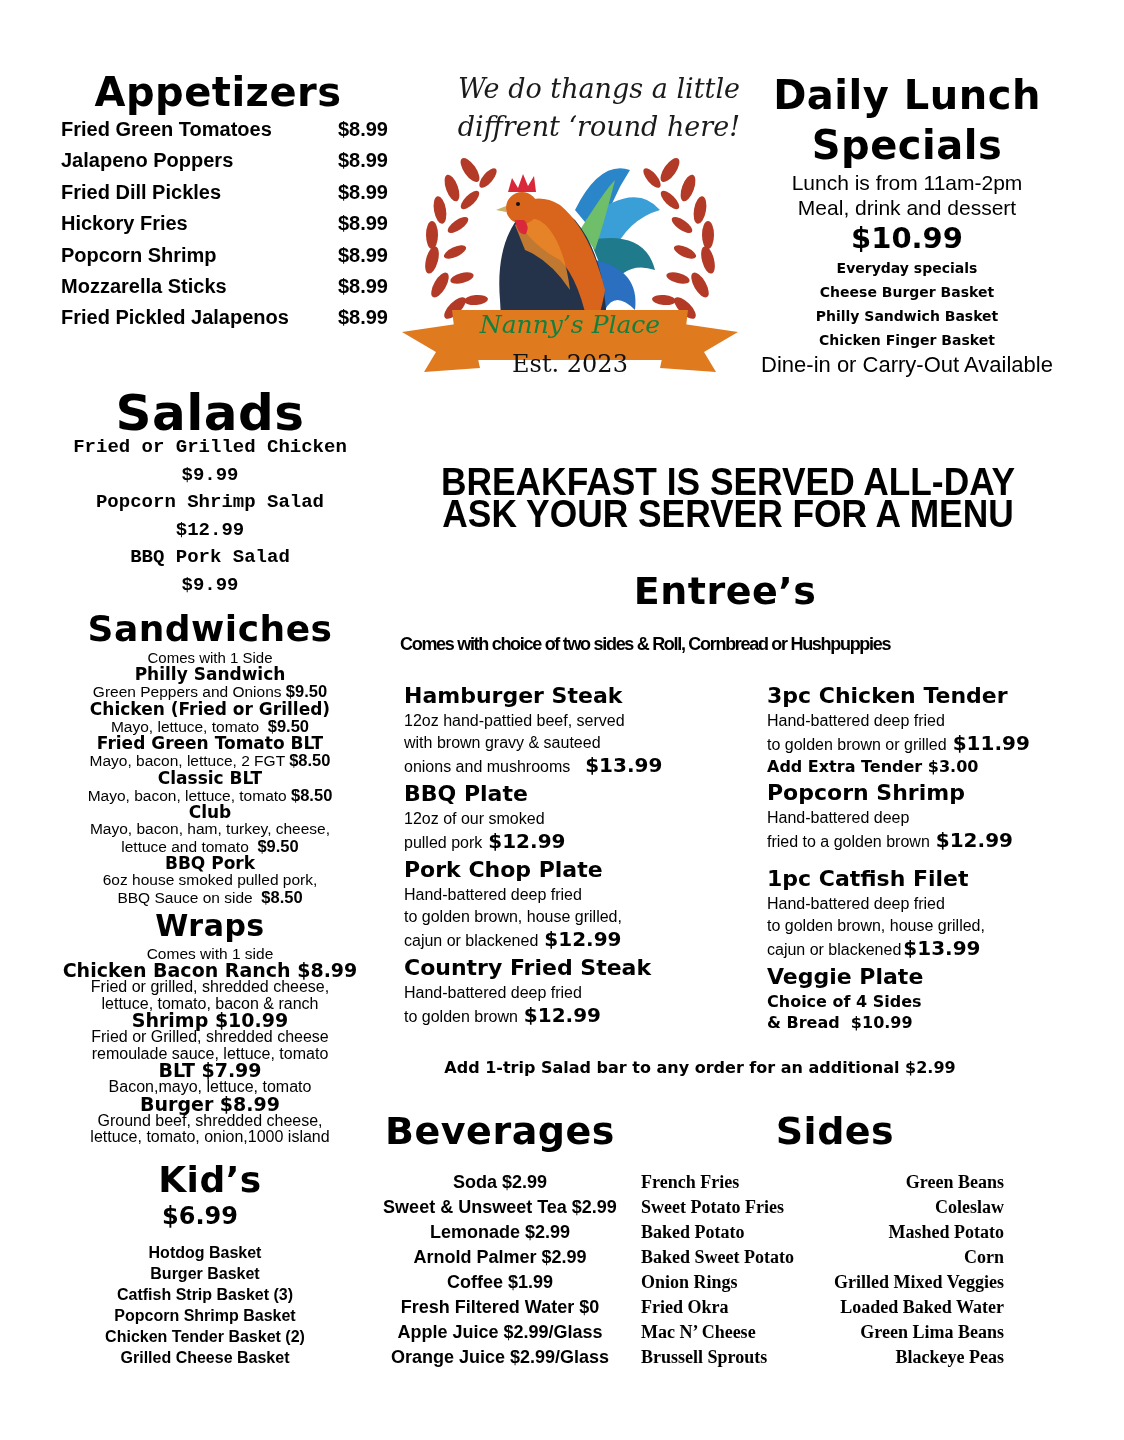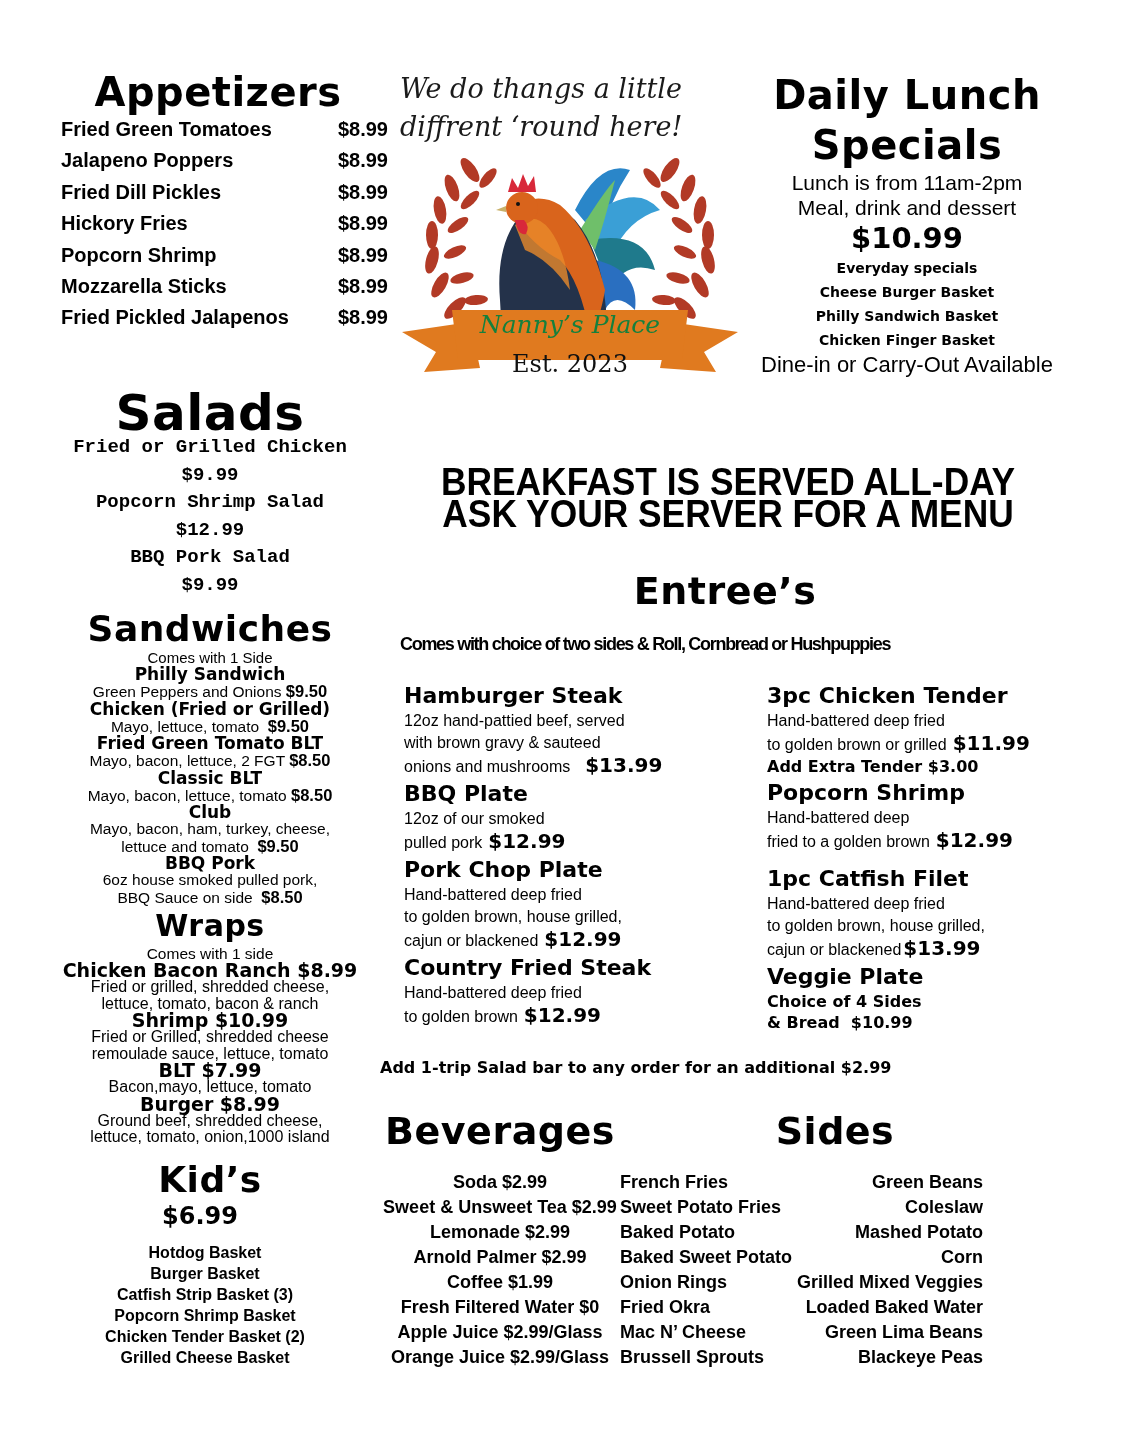--- a/index.html
+++ b/index.html
@@ -8,21 +8,21 @@
   .abs { position: absolute; }
   .h-big { font-weight: 900; font-family: "DejaVu Sans", sans-serif; font-weight: bold; letter-spacing: 0.5px; }
 
   
   #appetizers { left: 58px; top: 70px; width: 330px; }
   #appetizers .title { font-size: 40px; text-align: center; margin-left: -10px; line-height: 44px; }
   #appetizers .row { display: flex; justify-content: space-between; font-size: 20px; font-weight: bold; line-height: 31.4px; padding-left: 3px; }
 
   
   #logo { left: 400px; top: 70px; width: 340px; height: 320px; }
-  #logo .tagline { font-family: "DejaVu Serif", serif; font-style: italic; font-size: 27px; line-height: 38px; text-align: left; color: #1a1a1a; }
+  #logo .tagline { font-family: "DejaVu Serif", serif; font-style: italic; font-size: 27px; line-height: 38px; text-align: right; color: #1a1a1a; }
   #logo svg { position: absolute; left: 0; top: 80px; }
 
   
   #lunch { left: 742px; top: 70px; width: 330px; text-align: center; }
   #lunch .title { font-size: 40px; line-height: 50px; }
   #lunch .light { font-size: 21px; line-height: 25px; }
   #lunch .price { font-size: 29px; font-weight: bold; line-height: 36px; font-family: "DejaVu Sans", sans-serif; }
   #lunch .bitem { font-size: 14px; font-weight: bold; line-height: 24px; font-family: "DejaVu Sans", sans-serif; }
 
   
@@ -62,30 +62,30 @@
   .entree-col { top: 682px; width: 360px; }
   #entrees-left { left: 404px; }
   #entrees-right { left: 767px; }
   .entree { margin-bottom: 2px; }
   .entree .name { font-size: 22px; font-weight: bold; font-family: "DejaVu Sans", sans-serif; line-height: 28px; }
   .entree .desc { font-size: 16px; line-height: 22px; }
   .entree .desc .p { font-size: 20px; font-weight: bold; font-family: "DejaVu Sans", sans-serif; margin-left: 6px; }
   .entree .extra { font-size: 16px; font-weight: bold; font-family: "DejaVu Sans", sans-serif; line-height: 21px; }
   .gap-lg { height: 10px; }
 
-  #salad-bar { left: 380px; top: 1056px; width: 640px; text-align: left; font-size: 16px; font-weight: bold; font-family: "DejaVu Sans", sans-serif; line-height: 24px; }
+  #salad-bar { left: 380px; top: 1056px; width: 640px; text-align: center; font-size: 16px; font-weight: bold; font-family: "DejaVu Sans", sans-serif; line-height: 24px; }
 
   
   #bev-title { left: 360px; top: 1108px; width: 280px; text-align: center; font-size: 38px; line-height: 46px; }
   #beverages { left: 355px; top: 1170px; width: 290px; text-align: center; }
   #beverages .item { font-size: 18px; font-weight: bold; line-height: 25px; }
 
   
   #sides-title { left: 720px; top: 1108px; width: 230px; text-align: center; font-size: 38px; line-height: 46px; }
-  #sides { left: 620px; top: 1170px; width: 363px; }
+  #sides { left: 641px; top: 1170px; width: 363px; font-family: Liberation Serif, serif; }
   #sides .row { display: flex; justify-content: space-between; font-size: 18px; font-weight: bold; line-height: 25px; }
 </style>
 </head>
 <body>
 
 <section id="appetizers" class="abs">
   <h1 class="title h-big">Appetizers</h1>
   <div class="row">
       <span>Fried Green Tomatoes</span>
       <span>$8.99</span>

